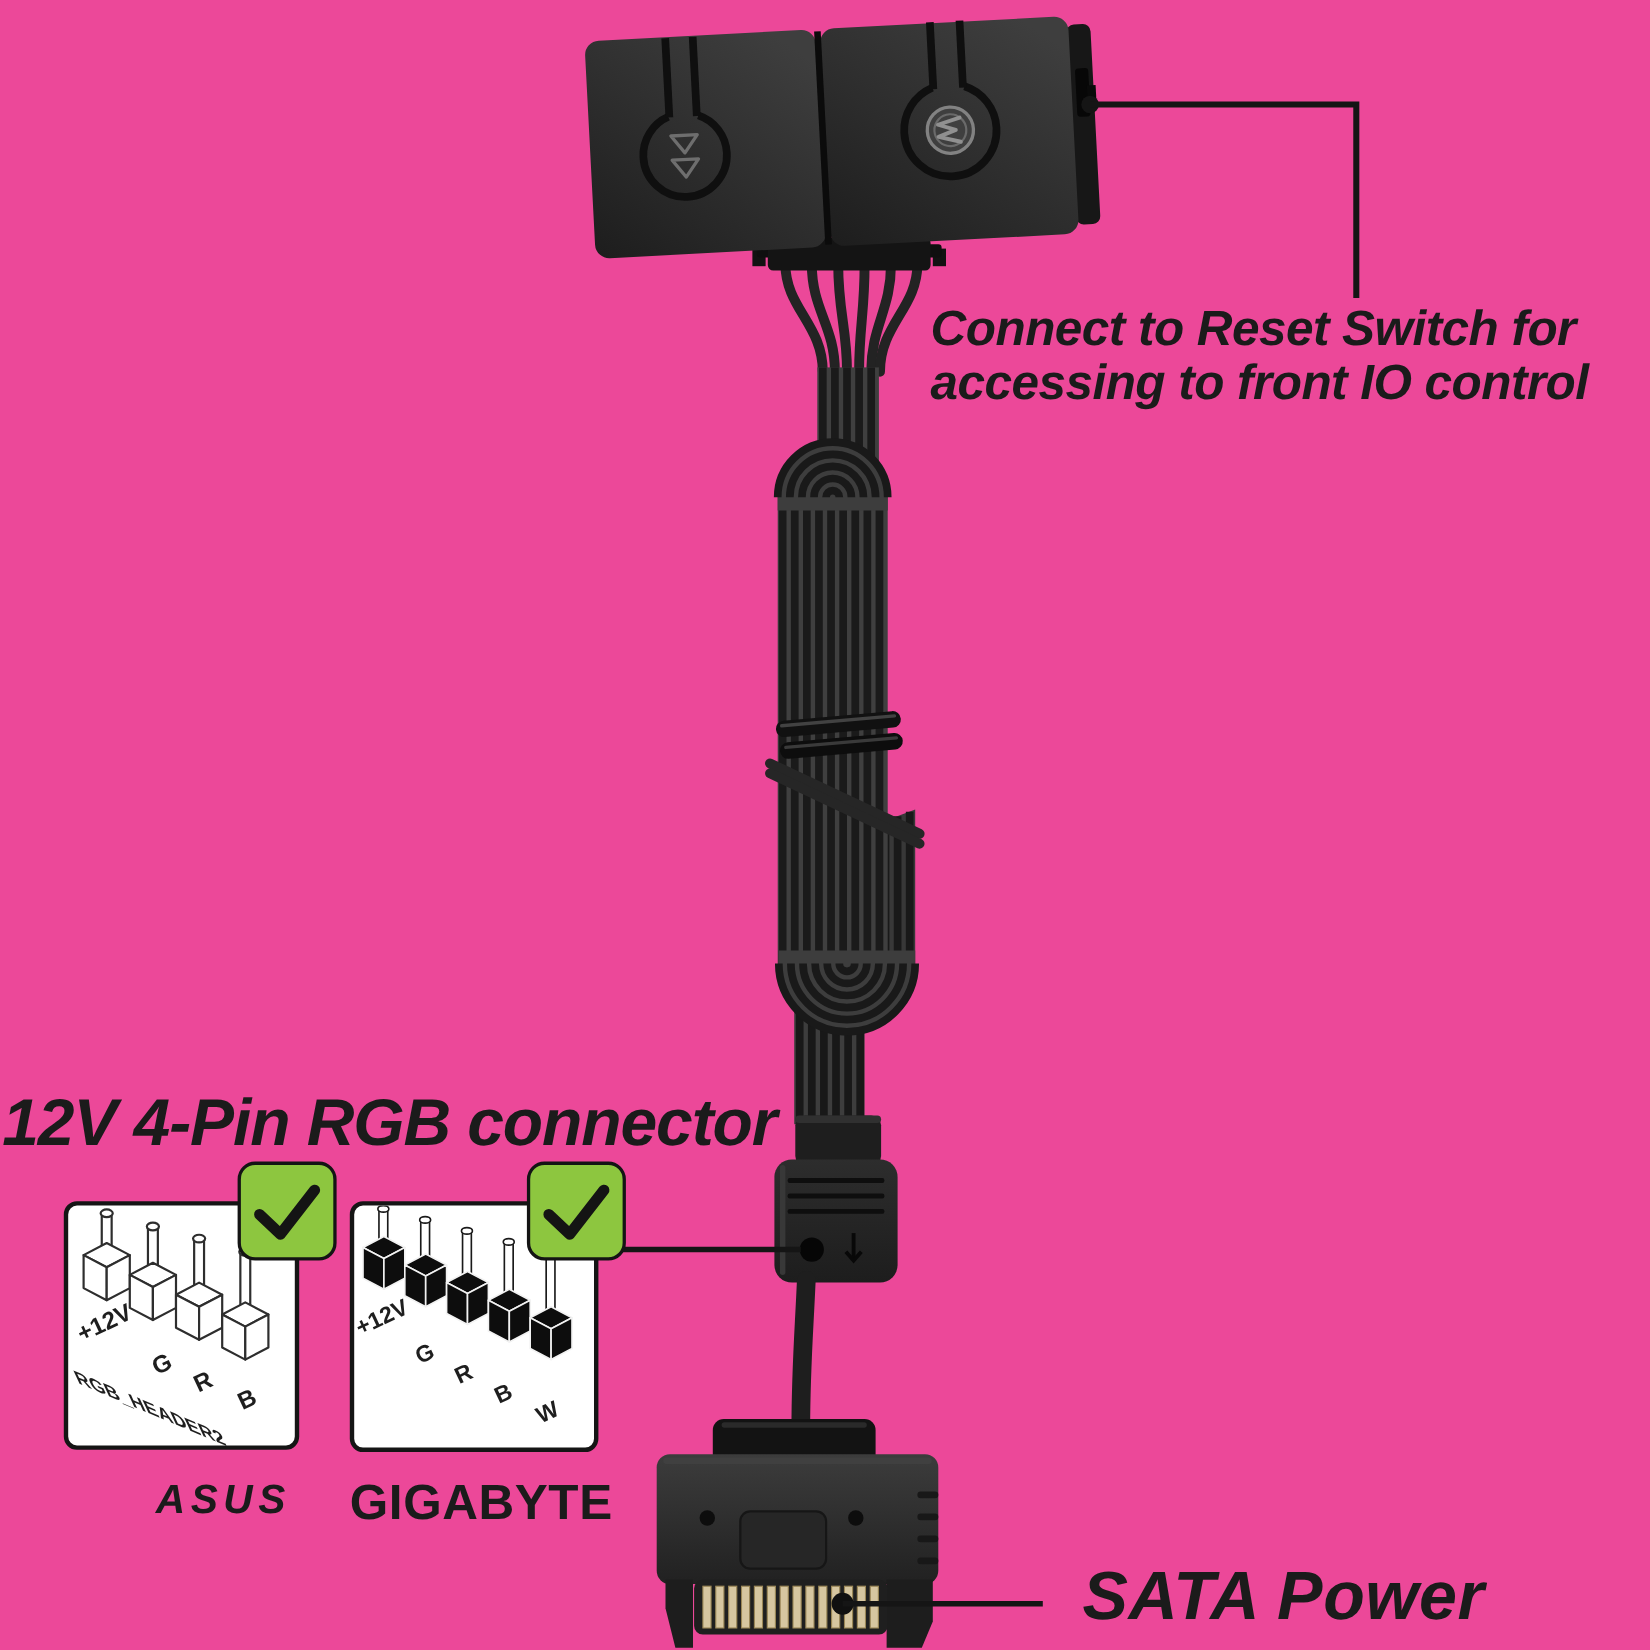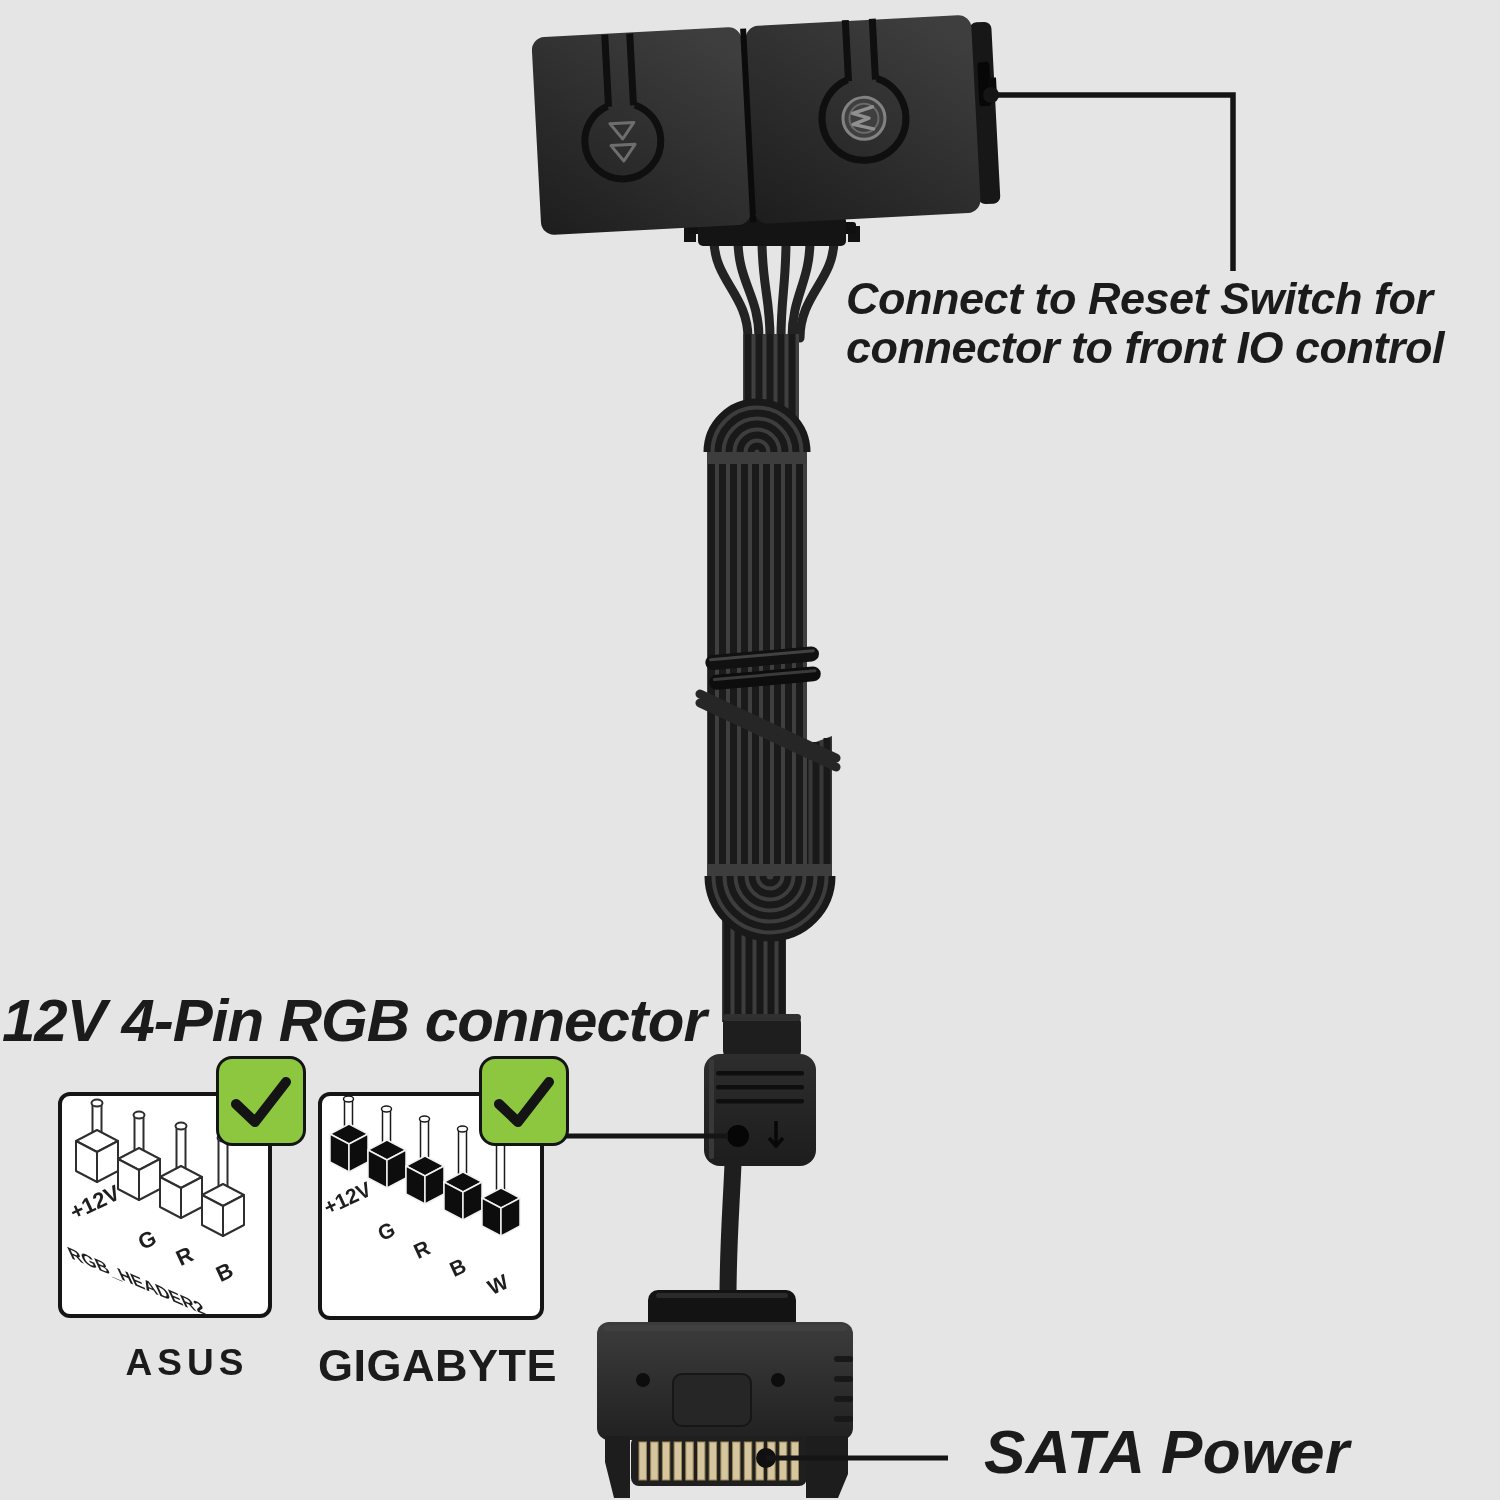--- a/index.html
+++ b/index.html
@@ -1,25 +1,25 @@
 <!DOCTYPE html>
 <html><head>
 <meta charset="utf-8">
 <style>
   html,body{margin:0;padding:0;background:#fff;}
-  #scene{position:relative;width:1500px;height:1500px;background:#e5e5e5;overflow:hidden;
+  #scene{position:relative;width:1500px;height:1500px;background:#ec4899;overflow:hidden;
          font-family:"Liberation Sans", sans-serif;}
   #art{position:absolute;left:0;top:0;z-index:1;}
   .abs{position:absolute;}
   .callout-text{z-index:2;color:#1b1b1b;font-weight:bold;font-style:italic;}
   .t-reset{left:846px;top:274px;font-size:45px;line-height:49px;letter-spacing:-0.5px;}
   .t-rgb{left:2px;top:986px;font-size:60px;letter-spacing:-1px;}
   .t-sata{left:984px;top:1416px;font-size:62px;letter-spacing:0.5px;}
   .brand-label{z-index:2;color:#1b1b1b;font-weight:bold;text-align:center;}
-  .t-asus{left:92px;top:1342px;width:190px;font-size:37px;letter-spacing:5px;}
+  .t-asus{left:108px;top:1342px;width:190px;font-size:37px;letter-spacing:5px;font-style:italic;}
   .t-gig{left:318px;top:1340px;width:226px;font-size:45px;letter-spacing:0.5px;}
   .pinbox{z-index:2;width:206px;height:218px;background:#fff;border:4px solid #151515;border-radius:12px;}
   .box-asus{left:58px;top:1092px;}
   .box-gig{left:318px;top:1092px;width:218px;height:220px;}
   .pinbox svg{position:absolute;left:0;top:0;}
   .pinlabel{position:absolute;font-weight:bold;color:#1e1e1e;transform-origin:0 0;transform:rotate(-25deg);
             font-size:22px;white-space:nowrap;}
   .headerlabel{position:absolute;font-weight:bold;color:#1e1e1e;transform-origin:0 0;font-size:19.5px;
             transform:matrix(0.92,0.39,0.42,0.91,0,0);white-space:nowrap;}
   .badge{z-index:3;width:84px;height:84px;border:3px solid #141414;border-radius:16px;}
@@ -223,21 +223,21 @@
   </g>
   <line x1="560" y1="1136" x2="728" y2="1136" stroke="#151515" stroke-width="5"></line>
   <g>
     <circle cx="766" cy="1458" r="10" fill="#101010"></circle>
     <line x1="766" y1="1458" x2="948" y2="1458" stroke="#151515" stroke-width="5"></line>
   </g>
 </svg>
 
 <div class="abs callout-text t-reset">
   <div>Connect to Reset Switch for</div>
-  <div>connector to front IO control</div>
+  <div>accessing to front IO control</div>
 </div>
 <div class="abs callout-text t-rgb">12V 4-Pin RGB connector</div>
 <div class="abs callout-text t-sata">SATA Power</div>
 
 <div class="abs pinbox box-asus">
   <svg width="206" height="218" viewBox="0 0 206 218">
     <g fill="#ffffff" stroke="#2e2e2e" stroke-width="2" stroke-linejoin="round">
       <g>
         <rect x="30.5" y="6" width="9" height="40" rx="4"></rect>
             <ellipse cx="35" cy="7" rx="5.5" ry="3.5"></ellipse>

